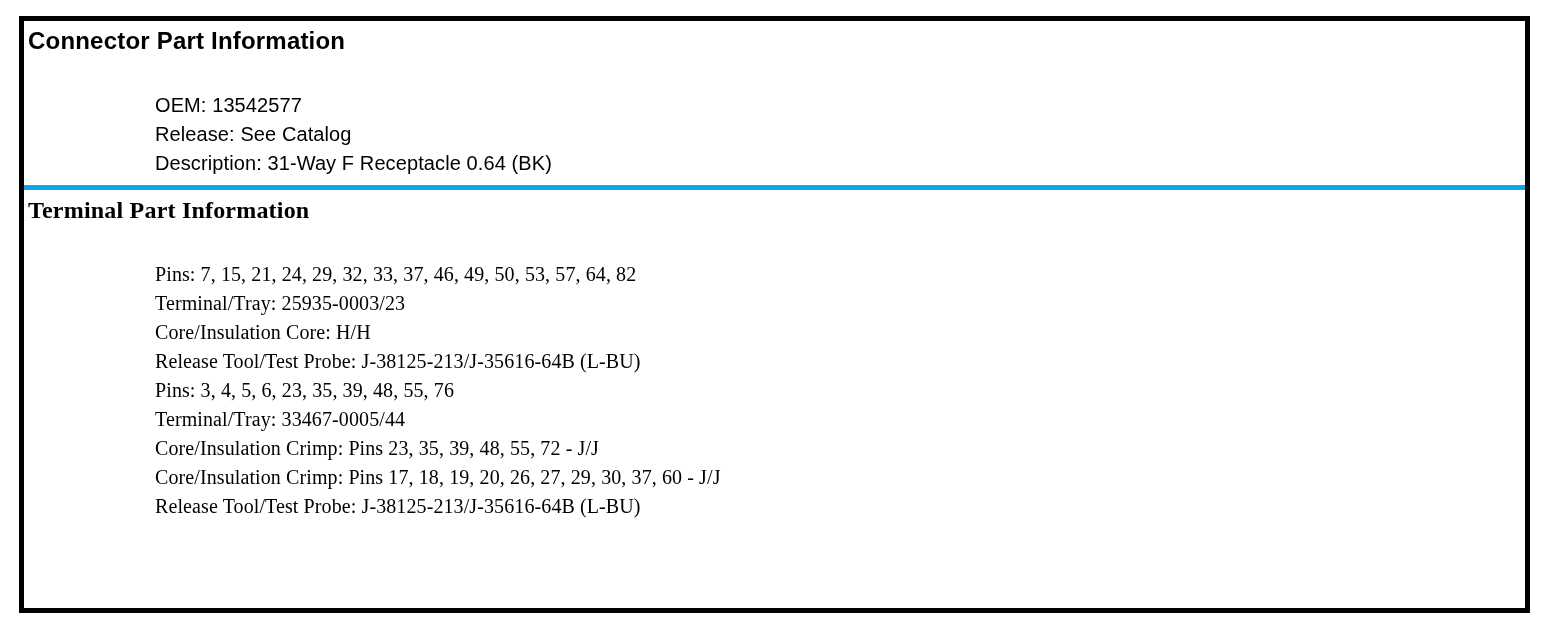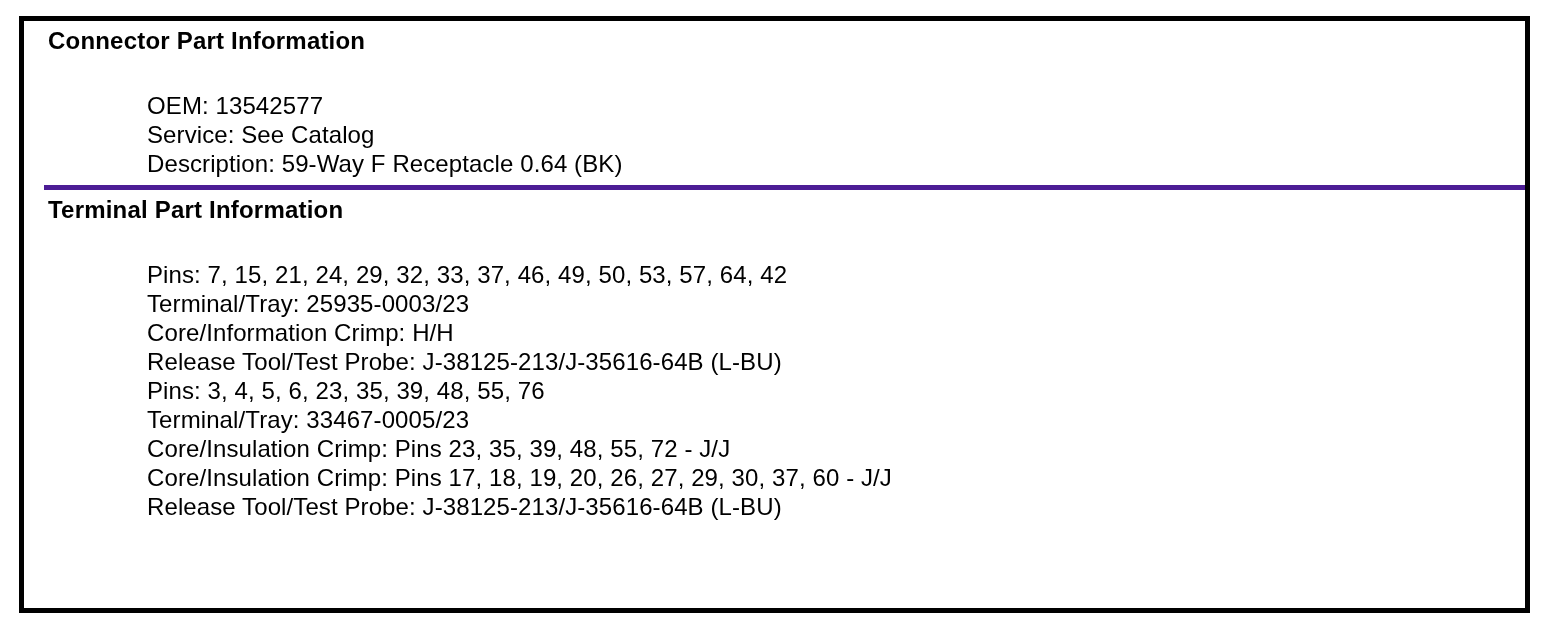--- a/index.html
+++ b/index.html
@@ -17,74 +17,75 @@
   }
   .part-box {
     position: absolute;
     left: 19px;
     top: 16px;
     width: 1511px;
     height: 597px;
     box-sizing: border-box;
     border: 5px solid #000000;
     background: #ffffff;
-    padding-left: 20px;
   }
   .section {
     box-sizing: border-box;
     padding: 5px 8px 0 4px;
   }
   .section-connector {
     height: 164px;
     overflow: hidden;
   }
   .section-terminal {
-    border-top: 5px solid #4c1d95;
+    border-top: 5px solid #0ea5e9;
     height: 349px;
     overflow: hidden;
+    font-family: Liberation Serif, serif;
   }
   .section-title {
     font-size: 24px;
     font-weight: bold;
     line-height: 30px;
     letter-spacing: 0.2px;
     margin: 0 0 35px 0;
   }
   .section-lines {
     margin-left: 99px;
   }
   .info-line {
-    font-size: 24px;
+    font-size: 20px;
     line-height: 29px;
     letter-spacing: 0.1px;
     white-space: pre-wrap;
+    margin-left: 28px;
   }
 </style>
 </head>
 <body>
 
 <div class="part-box">
 
   <div class="section section-connector">
     <div class="section-title">Connector Part Information</div>
     <div class="section-lines">
       <div class="info-line">OEM: 13542577</div>
-      <div class="info-line">Service: See Catalog</div>
-      <div class="info-line">Description: 59-Way F Receptacle 0.64 (BK)</div>
+      <div class="info-line">Release: See Catalog</div>
+      <div class="info-line">Description: 31-Way F Receptacle 0.64 (BK)</div>
     </div>
   </div>
 
   <div class="section section-terminal">
     <div class="section-title">Terminal Part Information</div>
     <div class="section-lines">
-      <div class="info-line">Pins: 7, 15, 21, 24, 29, 32, 33, 37, 46, 49, 50, 53, 57, 64, 42</div>
+      <div class="info-line">Pins: 7, 15, 21, 24, 29, 32, 33, 37, 46, 49, 50, 53, 57, 64, 82</div>
       <div class="info-line">Terminal/Tray: 25935-0003/23</div>
-      <div class="info-line">Core/Information Crimp: H/H</div>
+      <div class="info-line">Core/Insulation Core: H/H</div>
       <div class="info-line">Release Tool/Test Probe: J-38125-213/J-35616-64B (L-BU)</div>
       <div class="info-line">Pins: 3, 4, 5, 6, 23, 35, 39, 48, 55, 76</div>
-      <div class="info-line">Terminal/Tray: 33467-0005/23</div>
+      <div class="info-line">Terminal/Tray: 33467-0005/44</div>
       <div class="info-line">Core/Insulation Crimp: Pins 23, 35, 39, 48, 55, 72 - J/J</div>
       <div class="info-line">Core/Insulation Crimp: Pins 17, 18, 19, 20, 26, 27, 29, 30, 37, 60 - J/J</div>
       <div class="info-line">Release Tool/Test Probe: J-38125-213/J-35616-64B (L-BU)</div>
     </div>
   </div>
 
 </div>
 
 </body></html>

